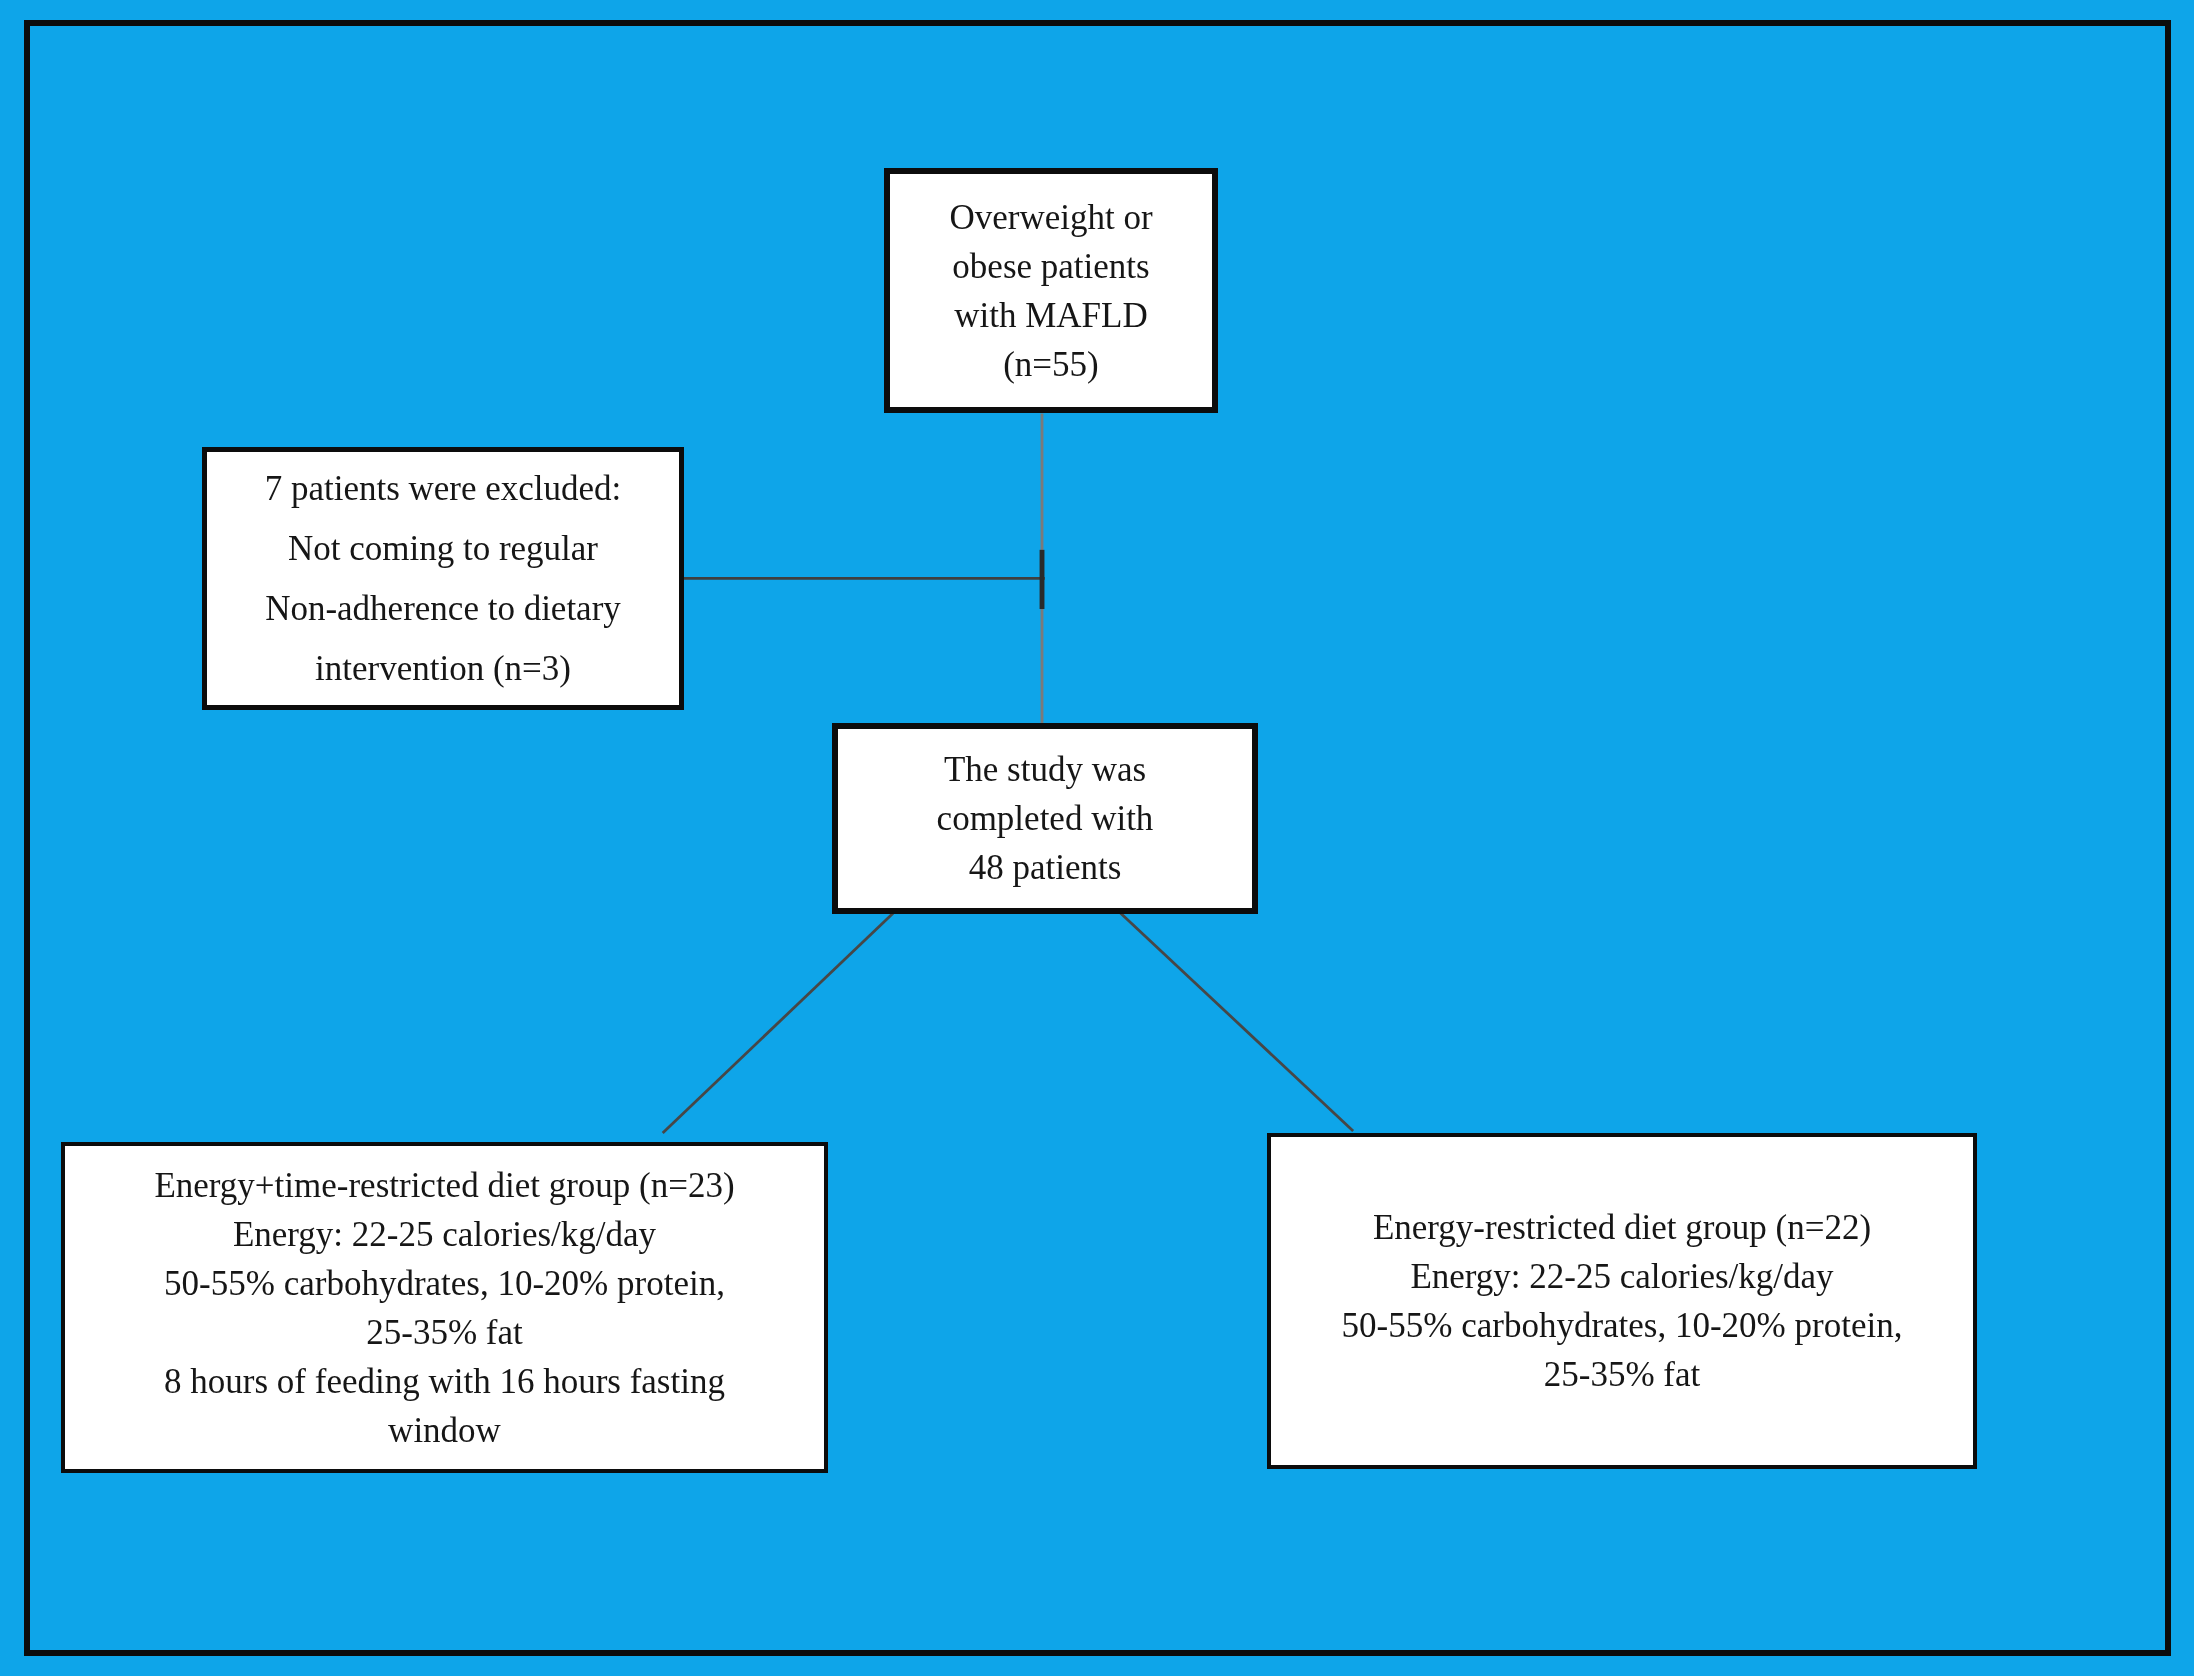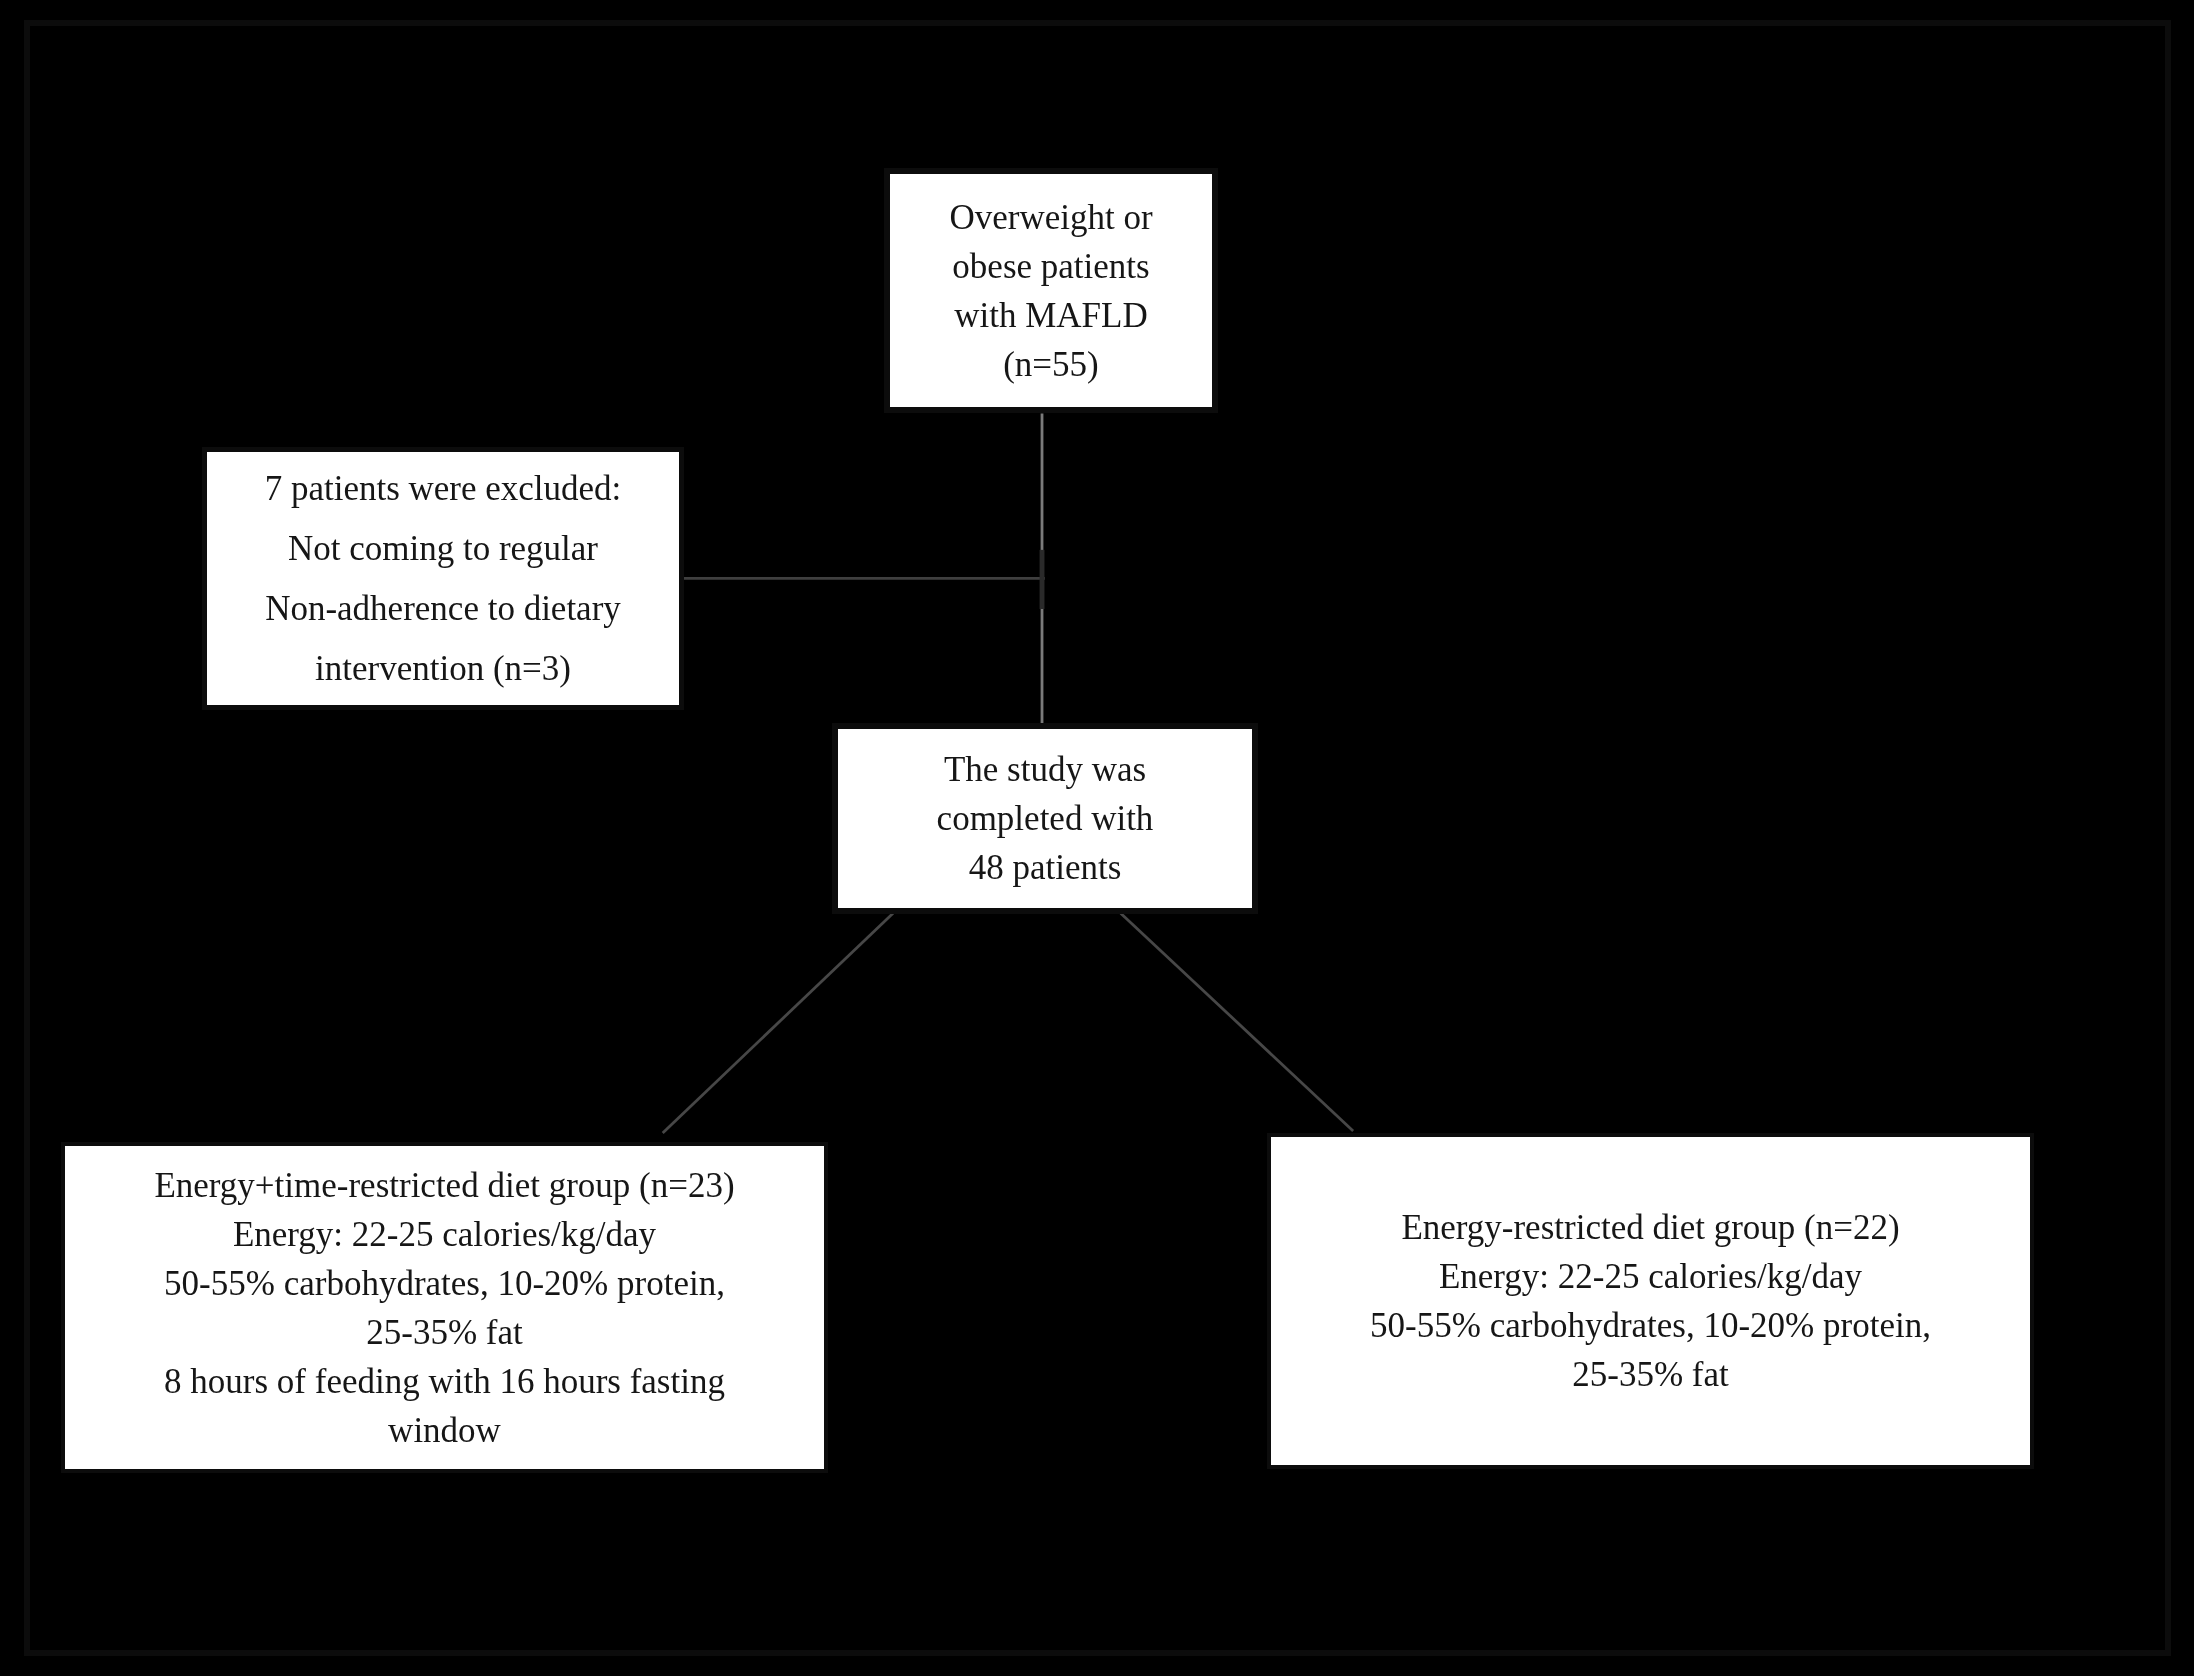--- a/index.html
+++ b/index.html
@@ -4,21 +4,21 @@
 <style>
   html, body {
     margin: 0;
     padding: 0;
     background: #ffffff;
   }
   .page {
     position: relative;
     width: 2194px;
     height: 1676px;
-    background: #000000;
+    background: #0ea5e9;
     font-family: "Liberation Serif", "DejaVu Serif", serif;
     color: #161616;
     overflow: hidden;
   }
   .outer-frame {
     position: absolute;
     left: 24px;
     top: 19.5px;
     width: 2147px;
     height: 1636px;
@@ -72,21 +72,21 @@
   .box-group-etr {
     left: 61px;
     top: 1142px;
     width: 767px;
     height: 331px;
     border-width: 4.9px;
   }
   .box-group-er {
     left: 1267px;
     top: 1133px;
-    width: 767px;
+    width: 710px;
     height: 336px;
     border-width: 4.9px;
   }
 </style>
 </head>
 <body>
 
 <div class="page">
 
   <div class="outer-frame"></div>

